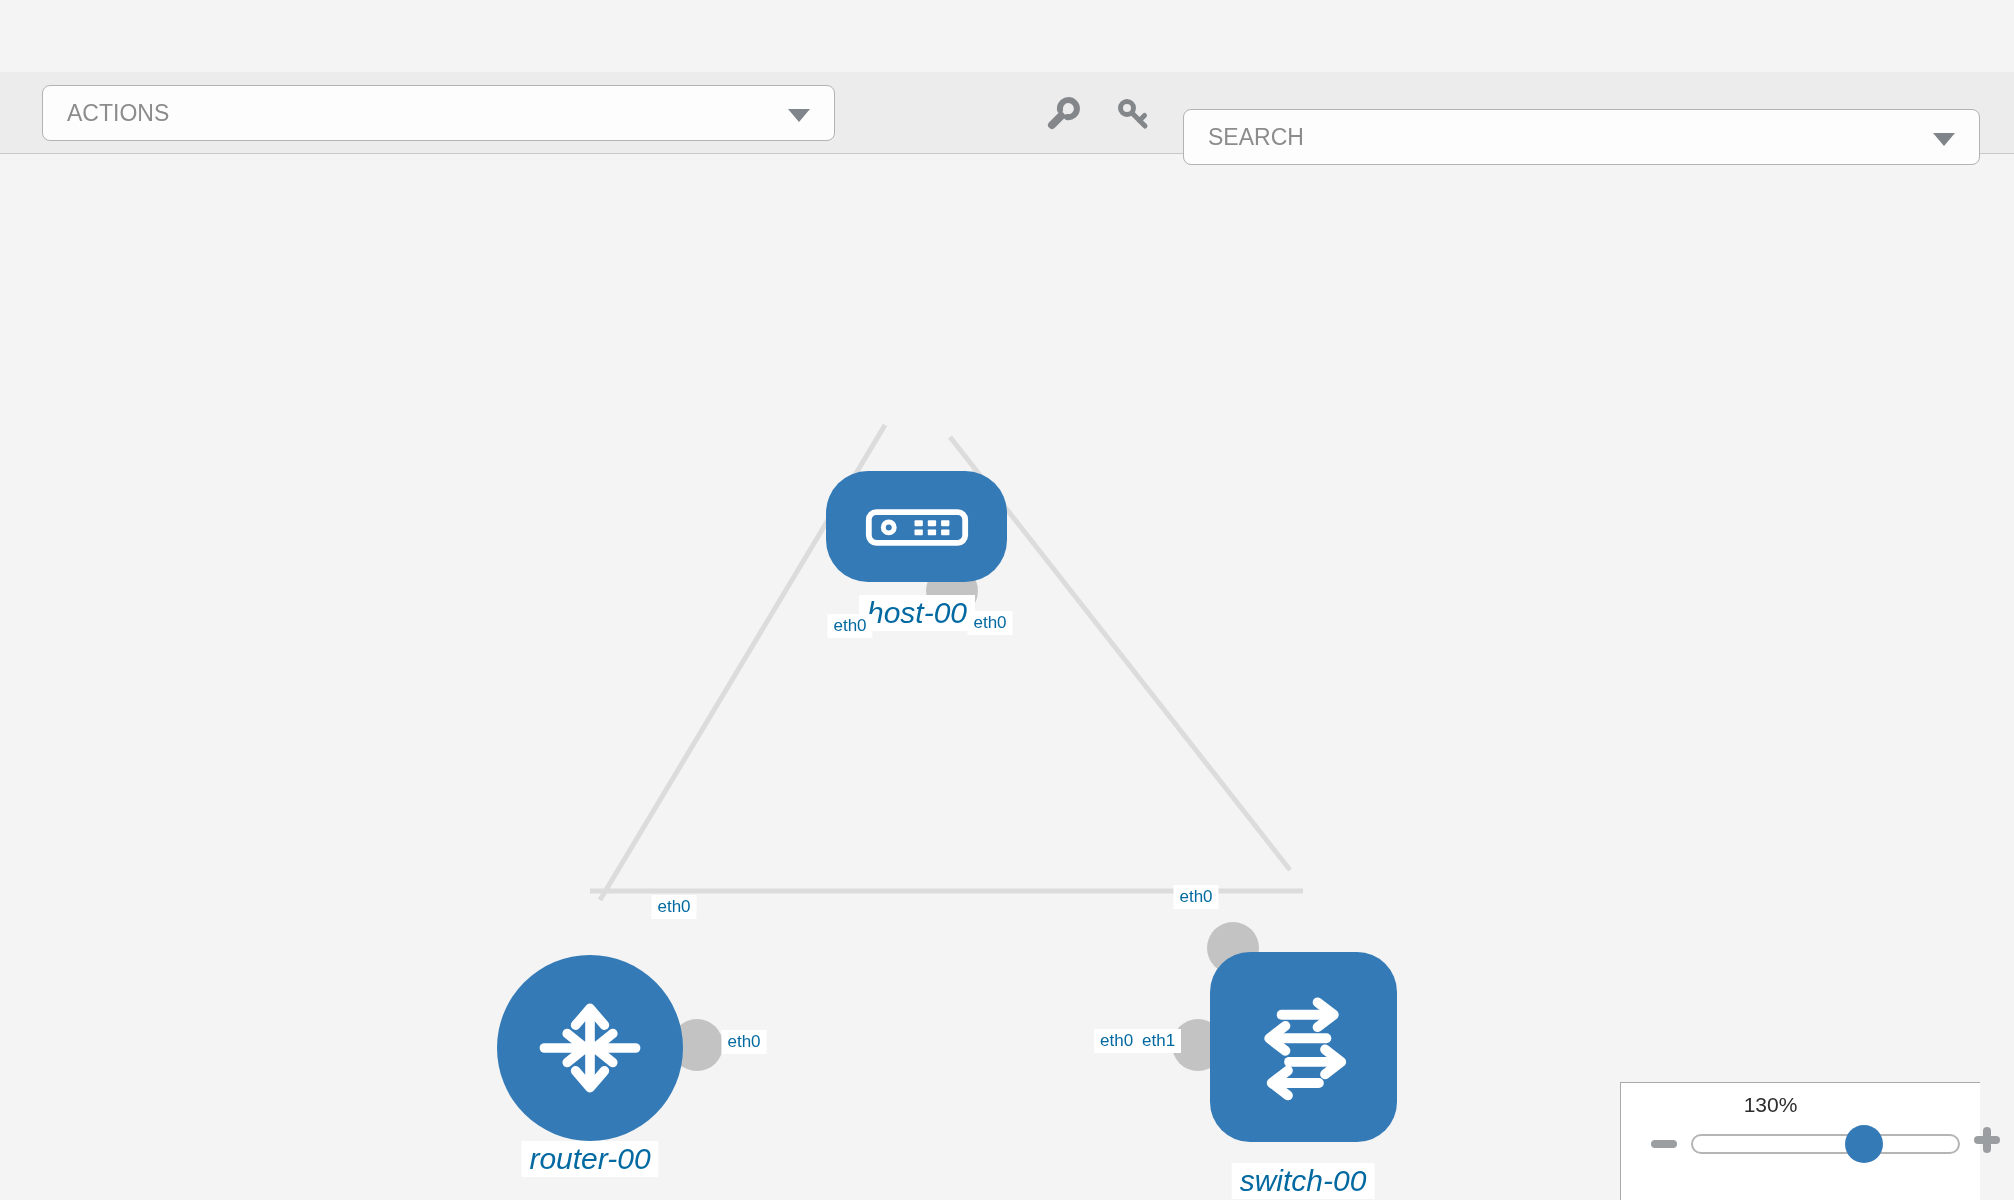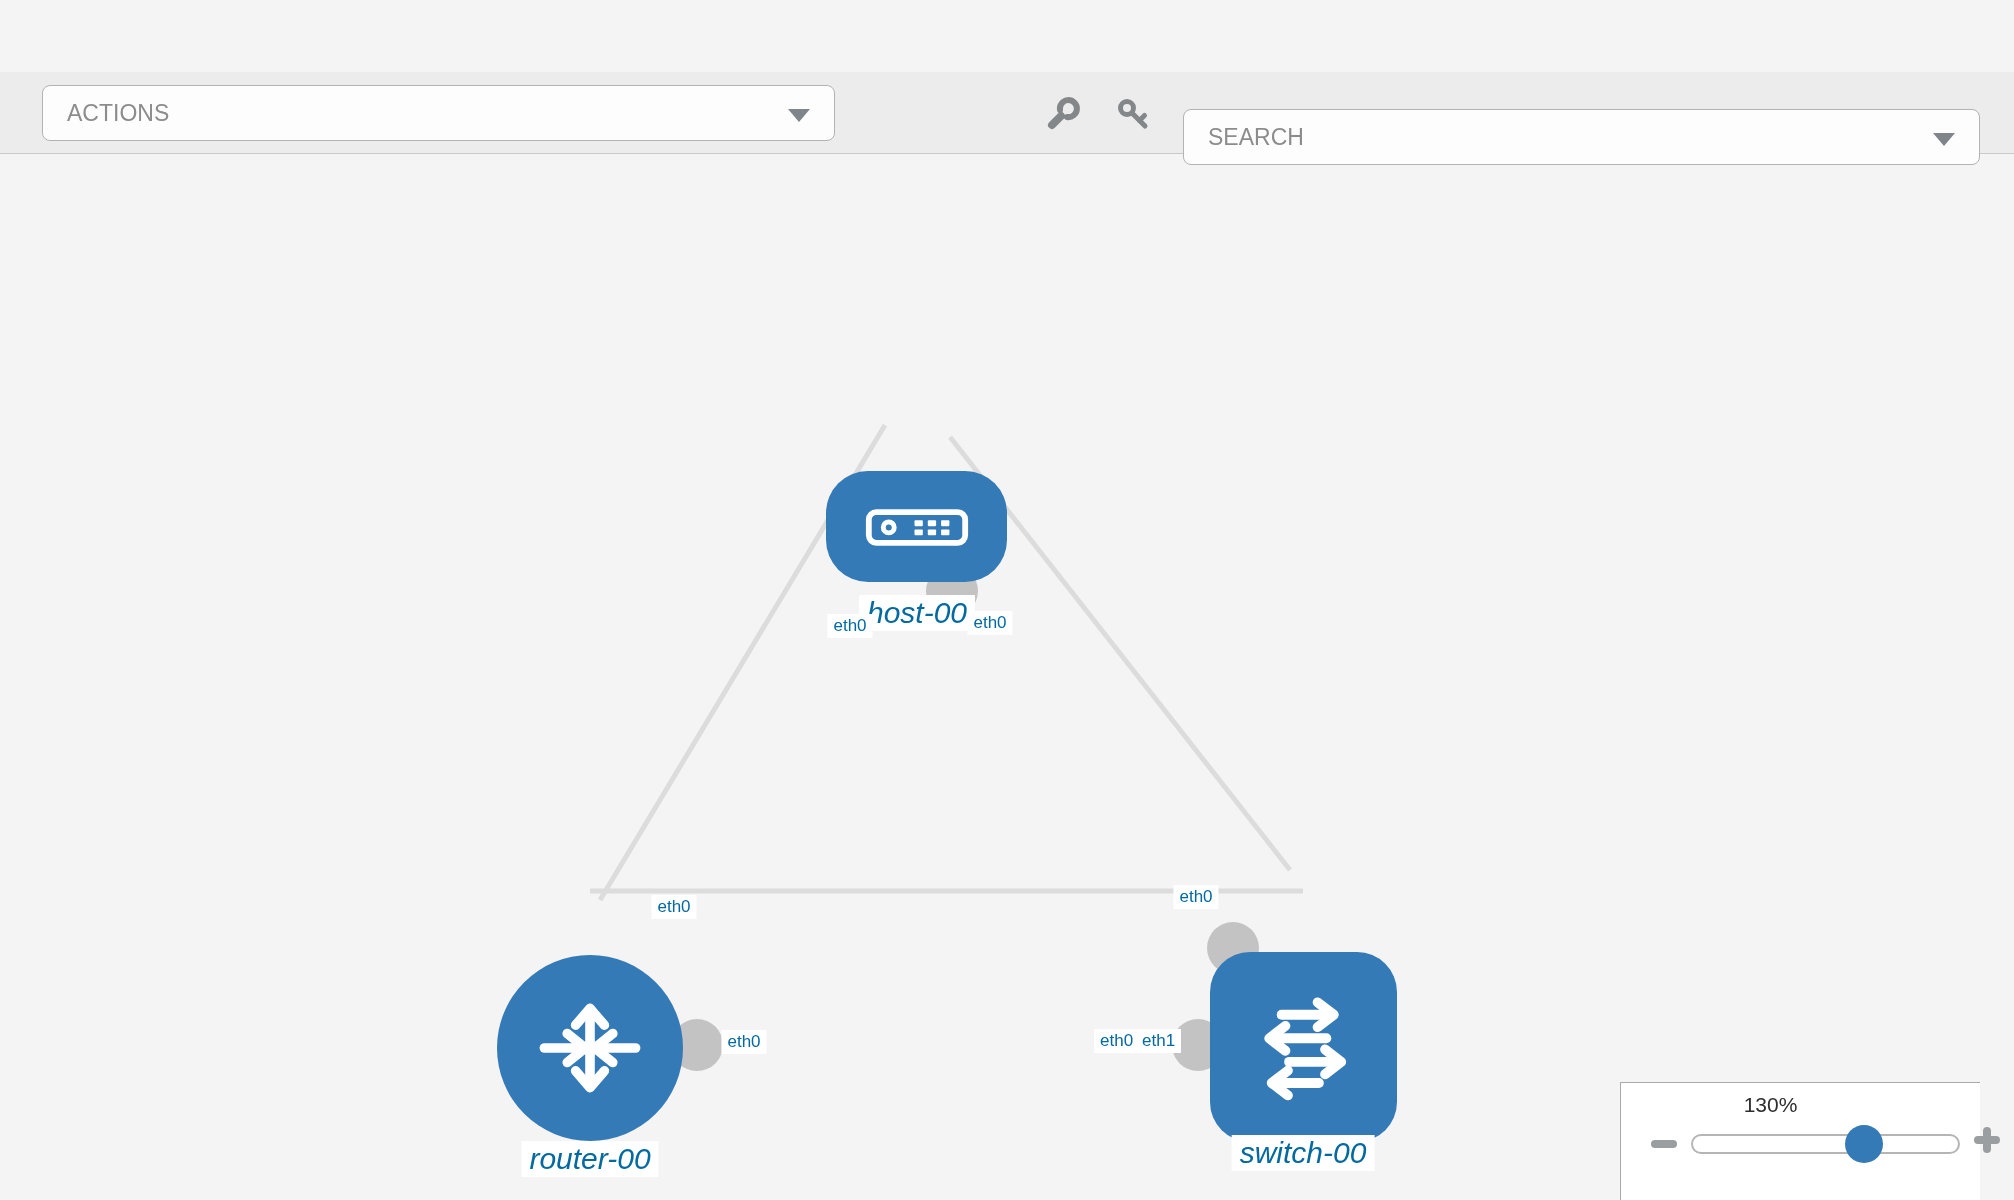--- a/index.html
+++ b/index.html
@@ -137,21 +137,21 @@
           <path d="M38 62 H76"></path>
             <path d="M67 52 L80 62 L67 72"></path>
           <path d="M62 79 H28"></path>
             <path d="M37 69 L24 79 L37 89"></path>
         </g>
       </svg>
     </div>
 
     <div class="chip big centered" style="left:917px; top:458px;">host-00</div>
     <div class="chip big centered" style="left:590px; top:1004px;">router-00</div>
-    <div class="chip big centered" style="left:1303px; top:998px;">switch-00</div>
+    <div class="chip big centered" style="left:1303px; top:1026px;">switch-00</div>
 
     <div class="chip small centered" style="left:850px; top:471px;">eth0</div>
     <div class="chip small centered" style="left:990px; top:468px;">eth0</div>
     <div class="chip small centered" style="left:674px; top:752px;">eth0</div>
     <div class="chip small centered" style="left:1196px; top:742px;">eth0</div>
     <div class="chip small centered" style="left:744px; top:887px;">eth0</div>
     <div class="chip small" style="left:1094px; top:874px; z-index:4;">eth0</div>
     <div class="chip small" style="left:1120px; top:874px; z-index:5;margin-left:16px;">eth1</div>
   </div>
 

